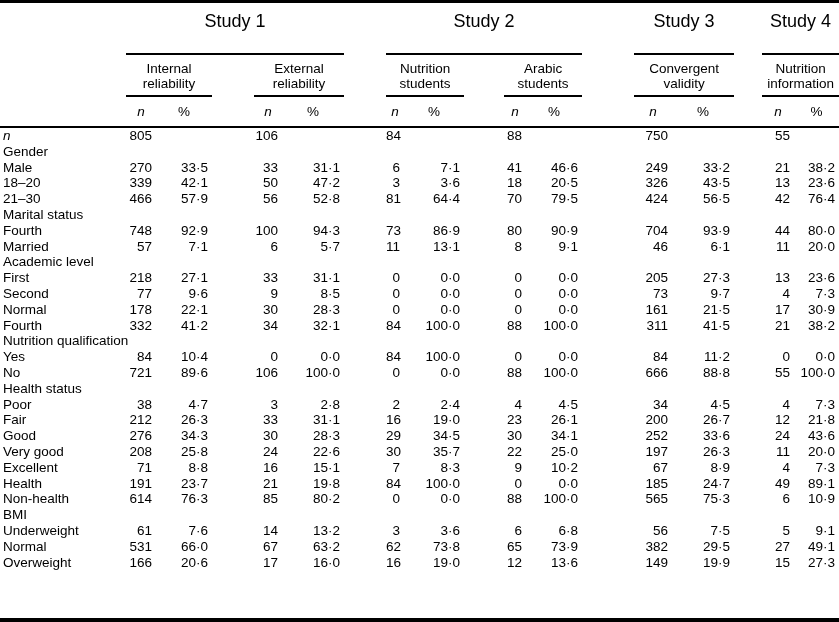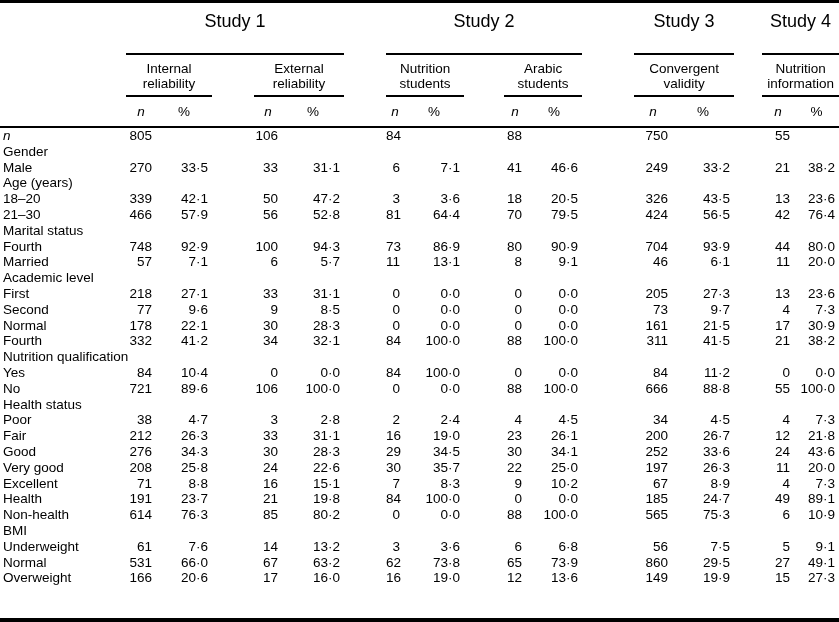--- a/index.html
+++ b/index.html
@@ -145,24 +145,20 @@
           <td class="num n-col">41</td>
           <td class="num p-col">46·6</td>
           <td class="gap"></td>
           <td class="num n-col">249</td>
           <td class="num p-col">33·2</td>
           <td class="gap"></td>
           <td class="num n-col">21</td>
           <td class="num p-col">38·2</td>
         </tr>
         <tr>
-          <td class="lbl">Age (years)</td>
-          <td colspan="17"></td>
-        </tr>
-        <tr>
           <td class="lbl indent">18–20</td>
           <td class="num n-col">339</td>
           <td class="num p-col">42·1</td>
           <td class="gap"></td>
           <td class="num n-col">50</td>
           <td class="num p-col">47·2</td>
           <td class="gap"></td>
           <td class="num n-col">3</td>
           <td class="num p-col">3·6</td>
           <td class="gap"></td>
@@ -542,21 +538,21 @@
           <td class="gap"></td>
           <td class="num n-col">67</td>
           <td class="num p-col">63·2</td>
           <td class="gap"></td>
           <td class="num n-col">62</td>
           <td class="num p-col">73·8</td>
           <td class="gap"></td>
           <td class="num n-col">65</td>
           <td class="num p-col">73·9</td>
           <td class="gap"></td>
-          <td class="num n-col">860</td>
+          <td class="num n-col">382</td>
           <td class="num p-col">29·5</td>
           <td class="gap"></td>
           <td class="num n-col">27</td>
           <td class="num p-col">49·1</td>
         </tr>
         <tr>
           <td class="lbl indent">Overweight</td>
           <td class="num n-col">166</td>
           <td class="num p-col">20·6</td>
           <td class="gap"></td>

